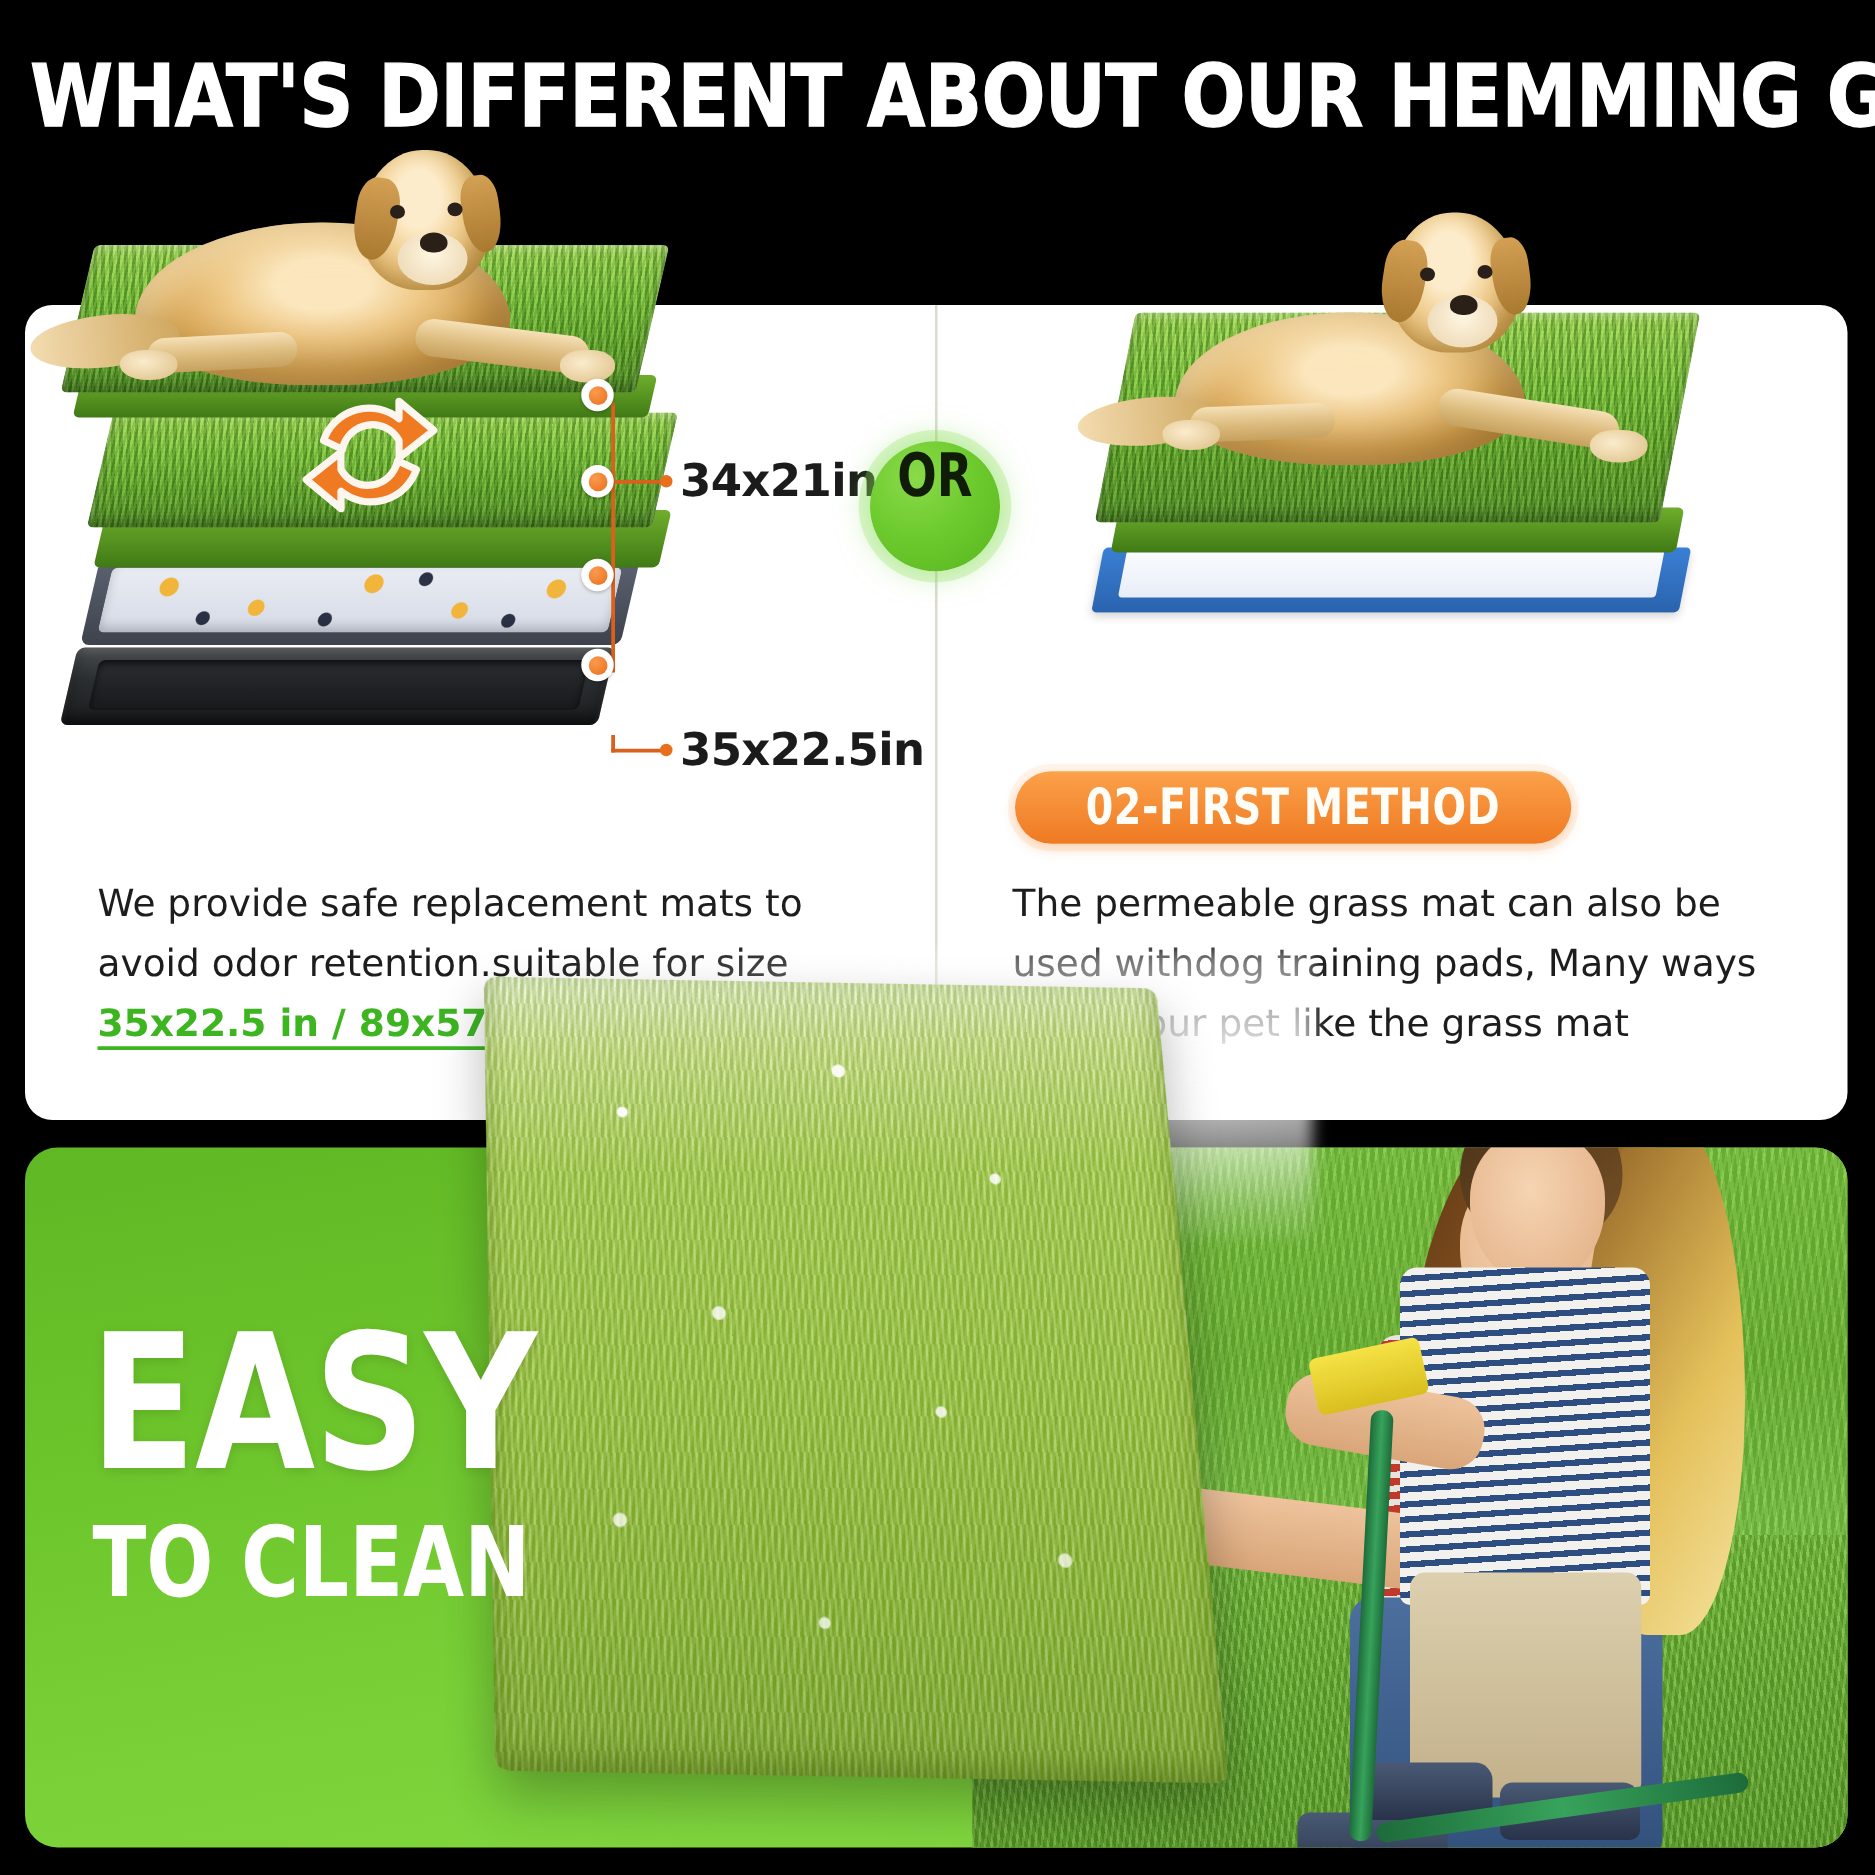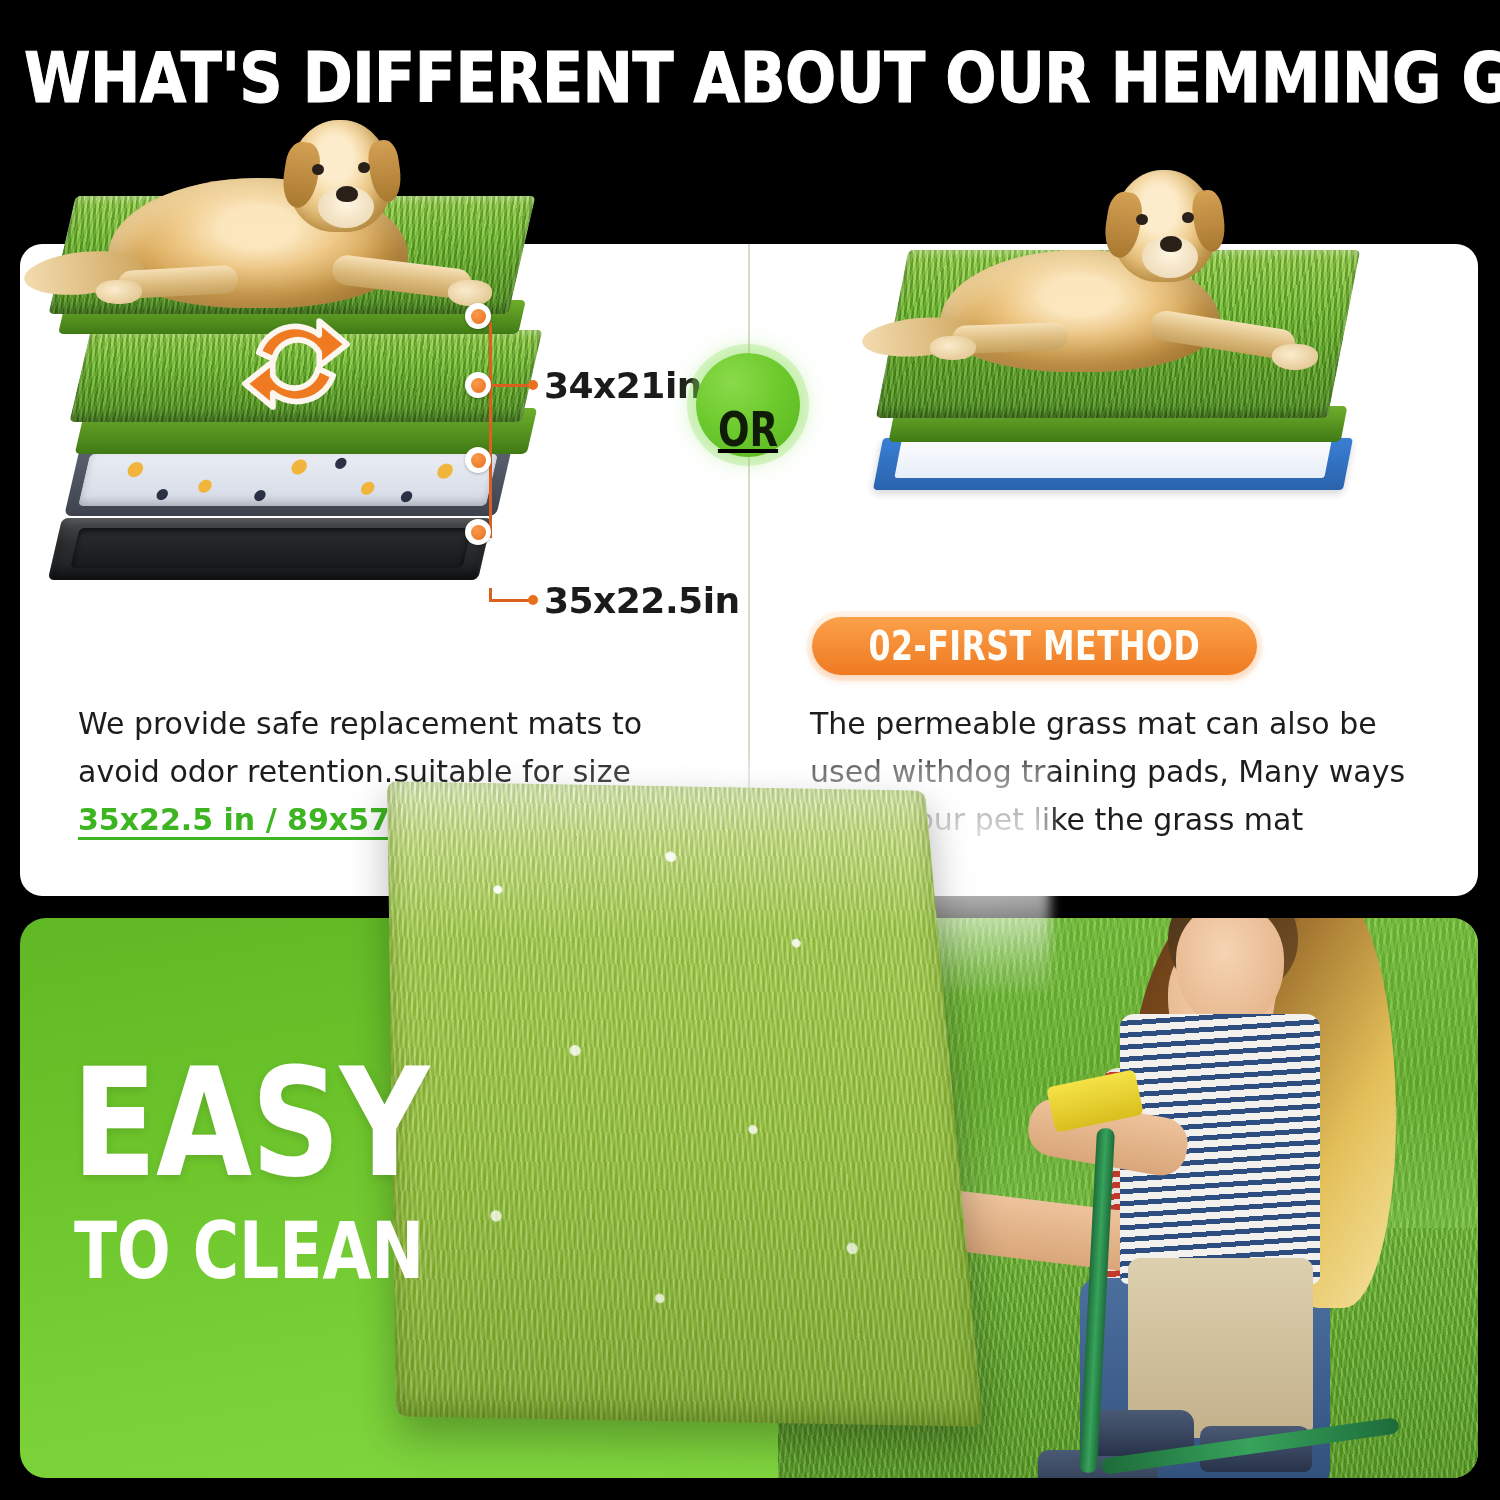--- a/index.html
+++ b/index.html
@@ -114,21 +114,21 @@
     letter-spacing:-0.5px; white-space:nowrap;
     font-family:"DejaVu Sans","Liberation Sans",sans-serif;
   }
 
   
   .or-badge{
     position:absolute; left:696px; top:353px; width:104px; height:104px;
     border-radius:50%;
     background:radial-gradient(circle at 35% 28%, #8ada4a 0%, #6ecb2e 45%, #57b61f 100%);
     box-shadow:0 0 0 9px rgba(140,225,90,.28), 0 0 26px rgba(120,215,70,.55);
-    display:flex; align-items:flex-end; justify-content:center;text-decoration:underline;
+    display:flex; align-items:flex-start; justify-content:center;
   }
   .or-badge span{
     color:#101c08; font-weight:700; font-size:48px; letter-spacing:0px;
     transform:scaleX(0.86);
     font-family:"Liberation Sans Narrow","DejaVu Sans Condensed","Liberation Sans",sans-serif;
   }
 
   
   .pill{
     position:absolute; height:58px; border-radius:29px;

